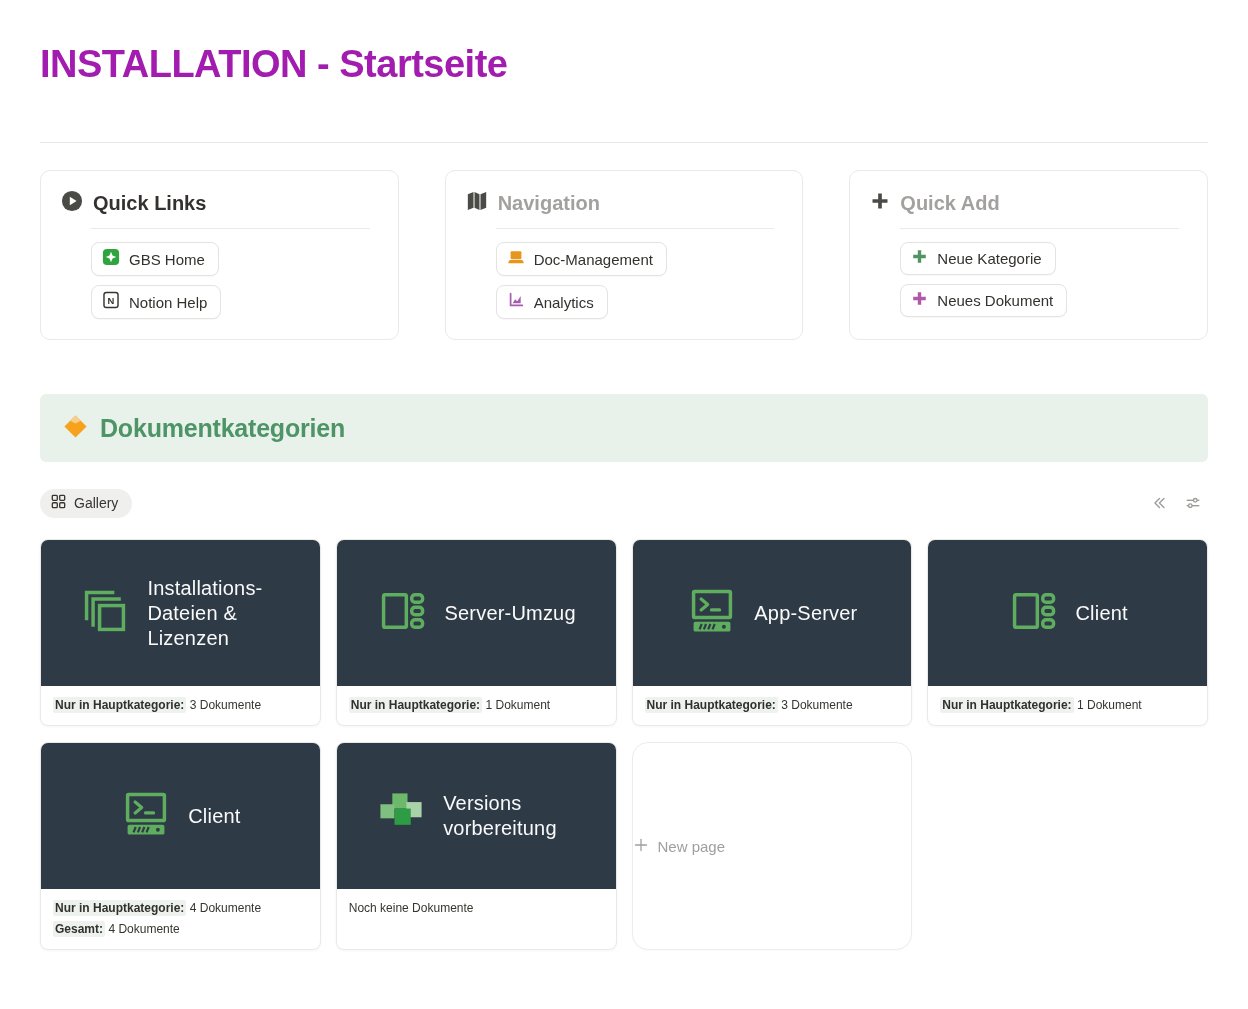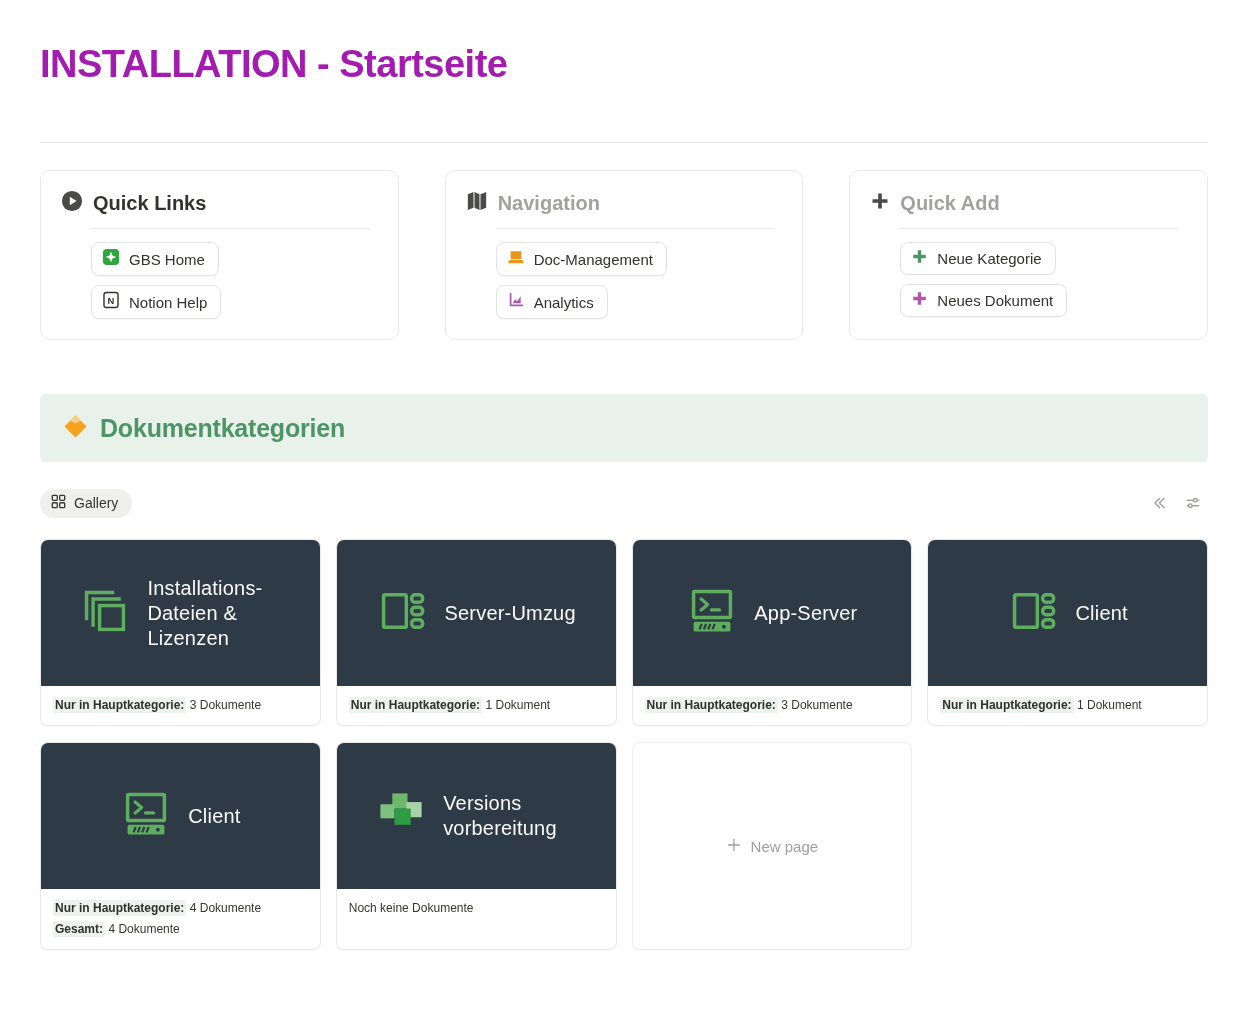--- a/index.html
+++ b/index.html
@@ -112,22 +112,22 @@
     font-size: 12px; align-items: flex-start;
   }
   .prop-line { line-height: 16px; }
   .prop-label {
     font-weight: 700; color: #30302C;
     background: #EEF2EE; padding: 1px 2px; border-radius: 2px;
   }
   .prop-label:empty { display: none; }
   .prop-value { color: #37352F; text-align: right; }
   .newpage-card {
-    border: 1px solid #ECECEA; border-radius: 8px; background: #fff;
-    display: flex; align-items: center; justify-content: center; gap: 9px;
+    border: 1px solid #ECECEA; border-radius: 16px; background: #fff;
+    display: flex; align-items: center; gap: 9px;
     color: #A09F9C; font-size: 15px; cursor: pointer;
     box-shadow: 0 1px 2px rgba(15,15,15,0.02);
     min-height: 208px;
   }
 </style>
 </head>
 <body>
 
 <div class="page">
 

